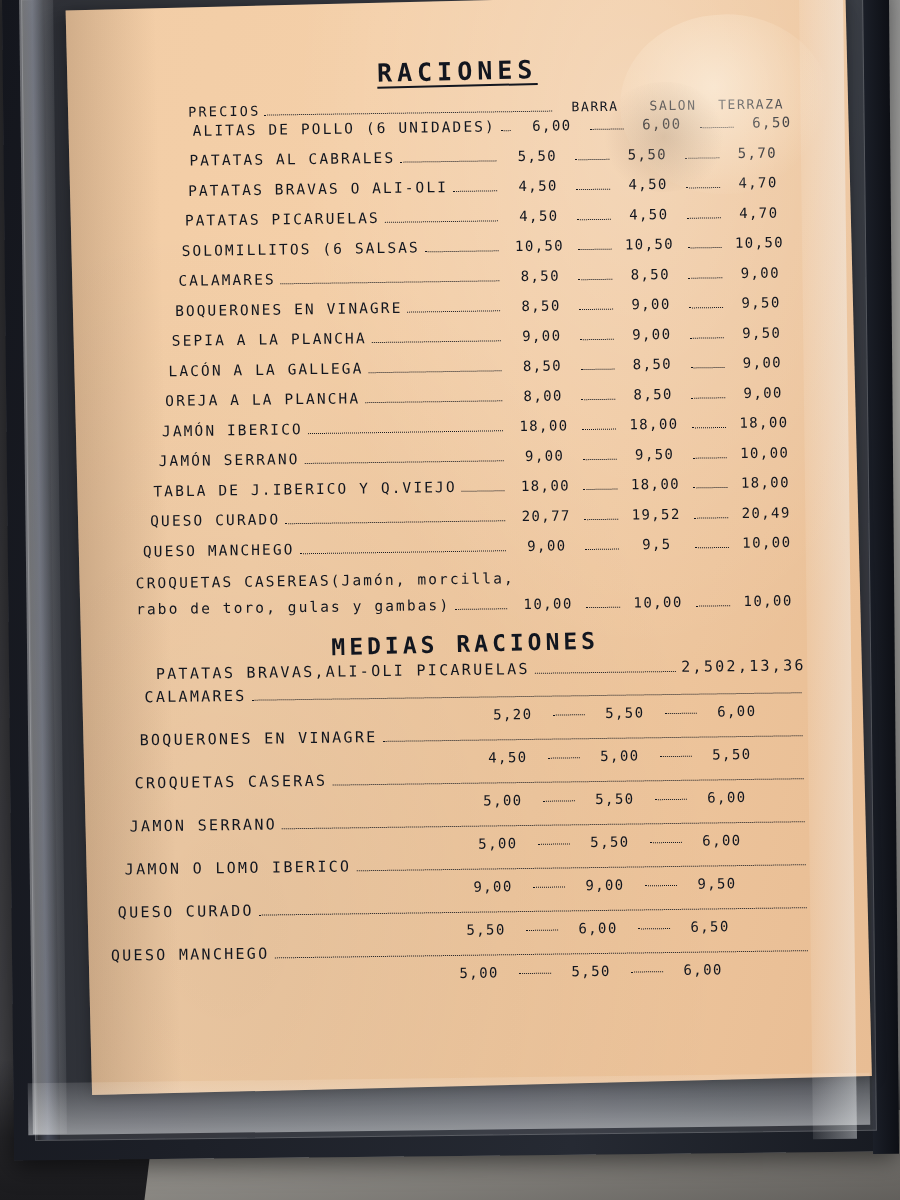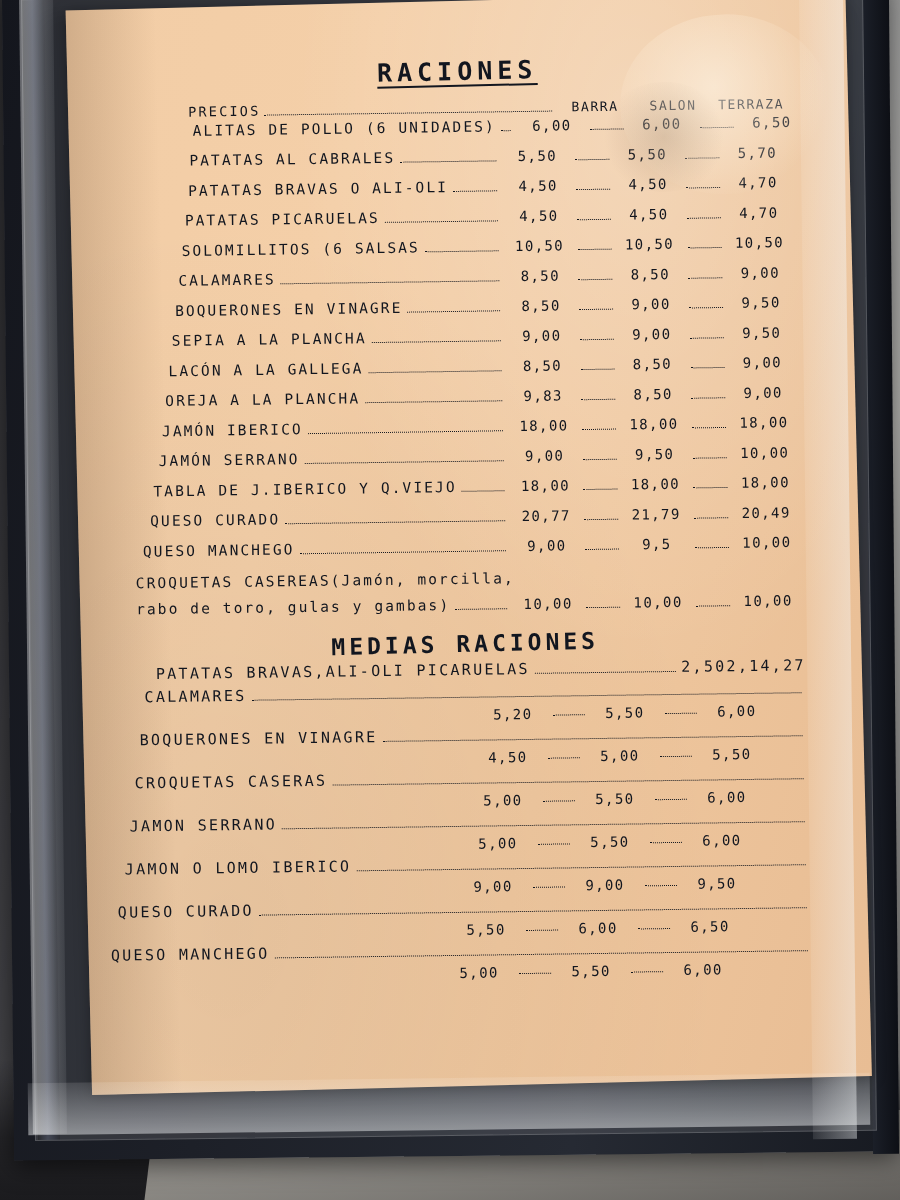--- a/index.html
+++ b/index.html
@@ -426,21 +426,21 @@
             <span class="price">8,50</span>
             <span class="sep"></span>
             <span class="price">8,50</span>
             <span class="sep"></span>
             <span class="price">9,00</span>
           </div>
 
           <div class="row">
             <span class="name">OREJA A LA PLANCHA</span>
             <span class="dots"></span>
-            <span class="price">9,83</span>
+            <span class="price">8,00</span>
             <span class="sep"></span>
             <span class="price">8,50</span>
             <span class="sep"></span>
             <span class="price">9,00</span>
           </div>
 
           <div class="row">
             <span class="name">JAMÓN IBERICO</span>
             <span class="dots"></span>
             <span class="price">18,00</span>
@@ -468,21 +468,21 @@
             <span class="price">18,00</span>
             <span class="sep"></span>
             <span class="price">18,00</span>
           </div>
 
           <div class="row">
             <span class="name">QUESO CURADO</span>
             <span class="dots"></span>
             <span class="price">20,77</span>
             <span class="sep"></span>
-            <span class="price">21,79</span>
+            <span class="price">19,52</span>
             <span class="sep"></span>
             <span class="price">20,49</span>
           </div>
 
           <div class="row">
             <span class="name">QUESO MANCHEGO</span>
             <span class="dots"></span>
             <span class="price">9,00</span>
             <span class="sep"></span>
             <span class="price">9,5</span>
@@ -510,21 +510,21 @@
         <div id="medias-rows">
 
           <div class="mrow">
             <div class="toprow">
               <span class="name">PATATAS BRAVAS,ALI-OLI PICARUELAS</span>
               <span class="dots"></span>
               <span class="price">2,50</span>
               <span class="sep"></span>
               <span class="price">2,1</span>
               <span class="sep"></span>
-              <span class="price">4,27</span>
+              <span class="price">3,36</span>
             </div>
           </div>
 
           <div class="mrow">
             <div class="toprow">
               <span class="name">CALAMARES</span>
               <span class="dots"></span>
             </div>
             <div class="prices">
               <span class="pad"></span>

